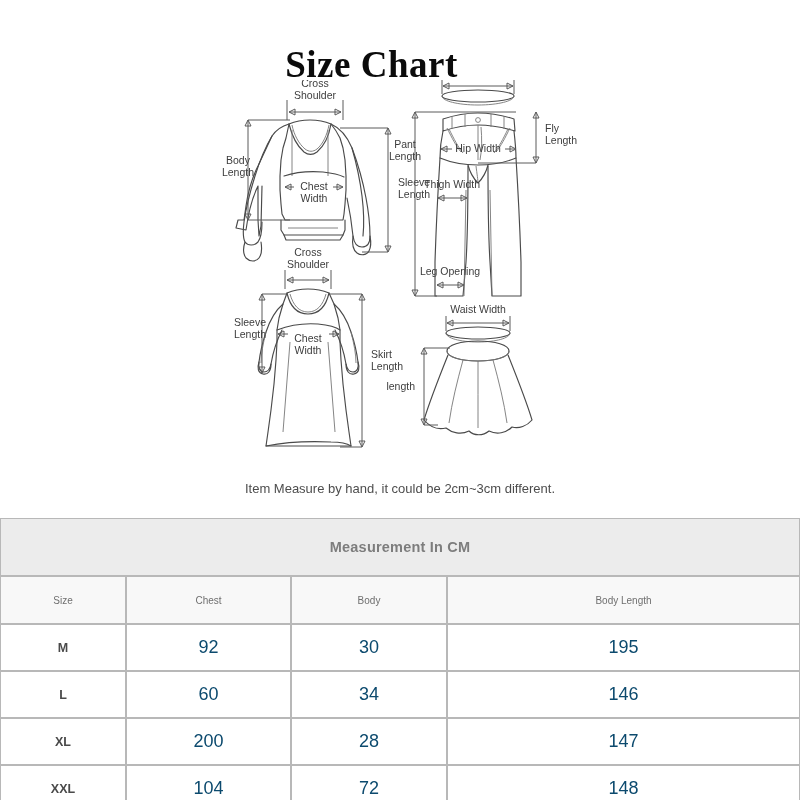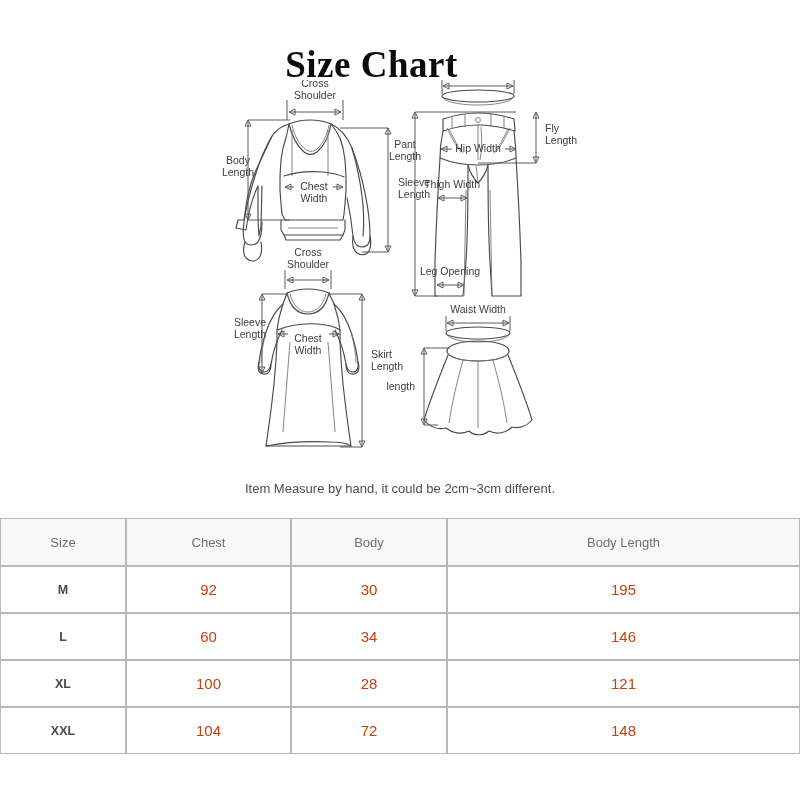--- a/index.html
+++ b/index.html
@@ -81,29 +81,29 @@
     height: 56px;
     background: #ececec;
     color: #7d7d7d;
     font-size: 14.5px;
     font-weight: bold;
     letter-spacing: 0.2px;
   }
   .size-table .head-row td {
     height: 46px;
     background: #f8f8f8;
-    font-size: 13px;
+    font-size: 10px;
     color: #6f6f6f;
     margin-left: 8px;
   }
   .size-table .data-row td {
     height: 45px;
     background: #ffffff;
-    font-size: 15px;
-    color: #c2410c;
+    font-size: 18px;
+    color: #0c4a6e;
   }
   .size-table .data-row td.size-cell {
     font-weight: bold;
     color: #4a4a4a;
     font-size: 12.5px;
   }
   .col-size  { width: 126px; }
   .col-chest { width: 165px; }
   .col-waist { width: 156px; }
   .col-body  { width: 353px; }
@@ -378,43 +378,46 @@
   <div class="note">Item Measure by hand, it could be 2cm~3cm different.</div>
 
   <table class="size-table">
     <colgroup>
       <col class="col-size">
         <col class="col-chest">
         <col class="col-waist">
         <col class="col-body">
     </colgroup>
     <tbody>
+      <tr class="title-row">
+        <th colspan="4">Measurement In CM</th>
+      </tr>
       <tr class="head-row">
         <td>Size</td>
         <td>Chest</td>
         <td>Body</td>
         <td>Body Length</td>
       </tr>
       <tr class="data-row">
         <td class="size-cell">M</td>
         <td>92</td>
         <td>30</td>
         <td>195</td>
       </tr>
       <tr class="data-row">
         <td class="size-cell">L</td>
         <td>60</td>
         <td>34</td>
         <td>146</td>
       </tr>
       <tr class="data-row">
         <td class="size-cell">XL</td>
-        <td>100</td>
+        <td>200</td>
         <td>28</td>
-        <td>121</td>
+        <td>147</td>
       </tr>
       <tr class="data-row">
         <td class="size-cell">XXL</td>
         <td>104</td>
         <td>72</td>
         <td>148</td>
       </tr>
     </tbody>
   </table>
 

